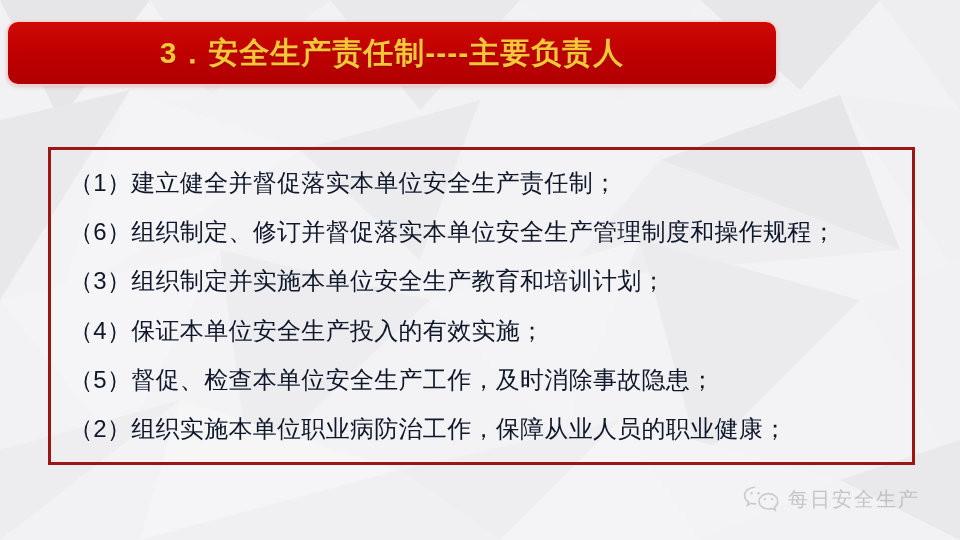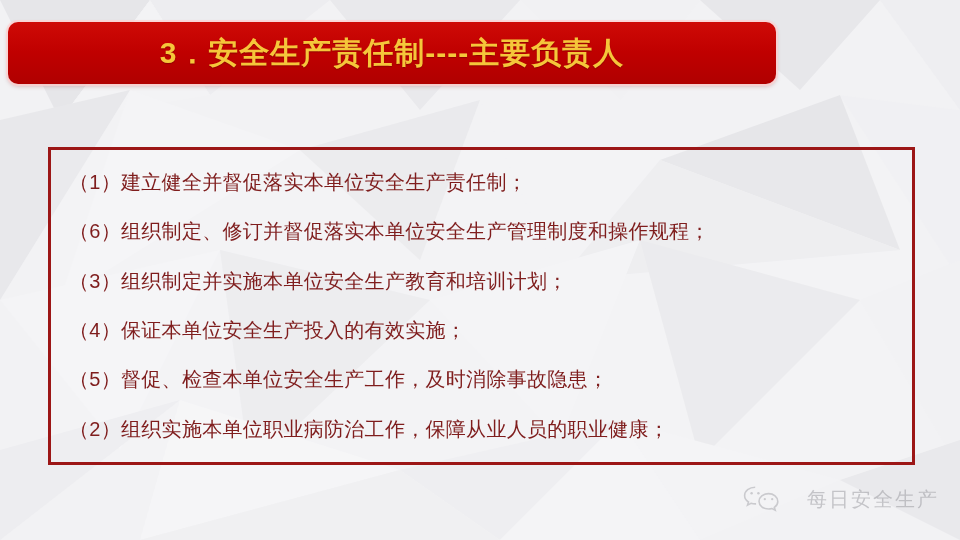--- a/index.html
+++ b/index.html
@@ -57,35 +57,35 @@
     height: 318px;
     border: 3px solid #9c1616;
     background: rgba(255,255,255,0.10);
     box-sizing: border-box;
     display: flex;
     flex-direction: column;
     justify-content: space-around;
     padding: 8px 16px 8px 18px;
   }
   .content-line {
-    color: #7f1d1d;
-    font-size: 20px;
+    color: #0f172a;
+    font-size: 24px;
     line-height: 1.25;
     white-space: nowrap;
     letter-spacing: 0.3px;
   }
 
   
   #watermark {
     position: absolute;
     left: 742px;
     top: 484px;
     display: flex;
     align-items: center;
-    gap: 25px;
+    gap: 6px;
     opacity: 0.45;
   }
   #wechat-icon { display: block; }
   #watermark-text {
     color: #8d8d93;
     font-size: 20px;
     letter-spacing: 2px;
     white-space: nowrap;
   }
 </style>

